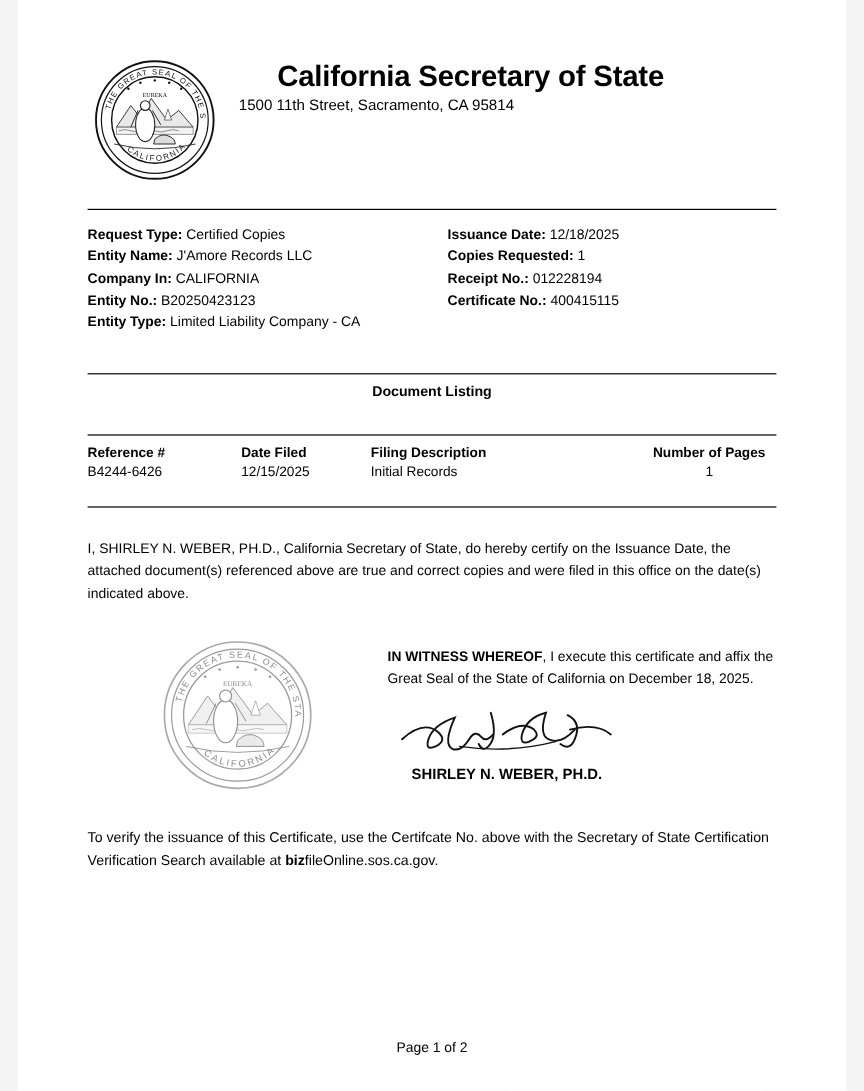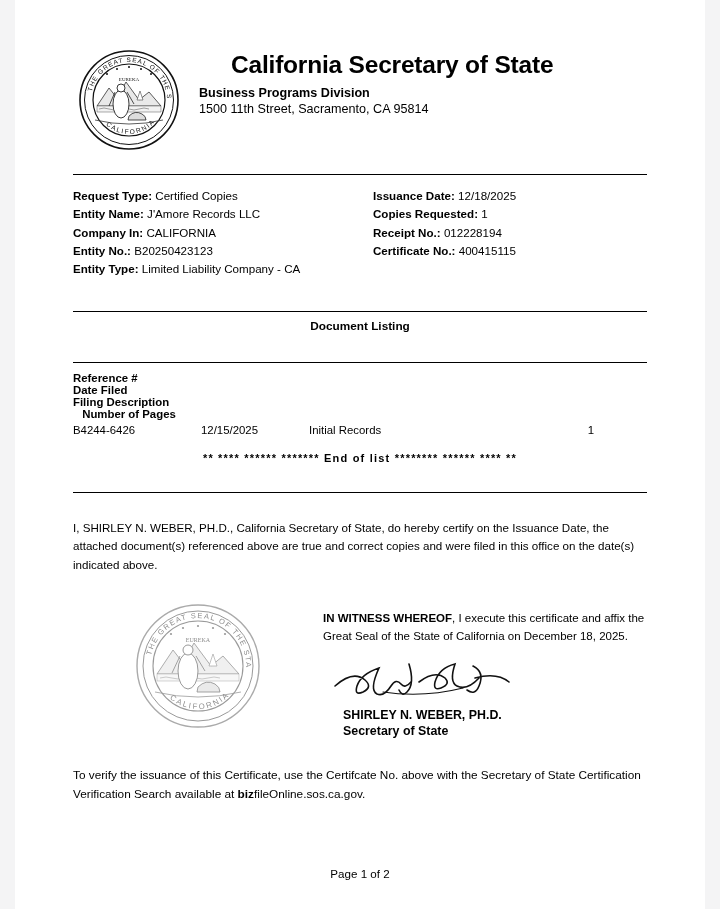--- a/index.html
+++ b/index.html
@@ -94,21 +94,20 @@
     padding: 7px 0 7px 0;
   }
   .listing-head,
   .listing-row {
     display: flex;
     font-size: 11.4px;
   }
   .listing-head {
     font-weight: bold;
     padding-top: 9px;
-    flex-direction: column;
   }
   .listing-row {
     padding-top: 4px;
   }
   .c-ref   { width: 128px; }
   .c-date  { width: 108px; }
   .c-desc  { flex: 1; }
   .c-pages { width: 112px; text-align: center; }
   .endoflist {
     text-align: center;
@@ -223,21 +222,20 @@
           <circle cx="30" cy="26" r="1"></circle>
             <circle cx="40" cy="21" r="1"></circle>
           <circle cx="52" cy="19" r="1"></circle>
             <circle cx="64" cy="21" r="1"></circle>
           <circle cx="74" cy="26" r="1"></circle>
         </g>
       </svg>
     </div>
     <div class="header-text">
       <div class="agency-title">California Secretary of State</div>
-      <div class="division">Business Programs Division</div>
       <div class="address">1500 11th Street, Sacramento, CA 95814</div>
     </div>
   </div>
 
   <div class="rule"></div>
 
   <div class="meta">
     <div class="meta-col">
       <div class="meta-row">
         <span class="meta-label">Request Type:</span>
@@ -292,21 +290,20 @@
     <div class="c-pages">Number of Pages</div>
   </div>
 
   <div class="listing-row">
     <div class="c-ref">B4244-6426</div>
     <div class="c-date">12/15/2025</div>
     <div class="c-desc">Initial Records</div>
     <div class="c-pages">1</div>
   </div>
 
-  <div class="endoflist">**  ****  ******  *******   End of list   ********  ******   ****   **</div>
   <div class="rule"></div>
 
   <div class="certify">I, SHIRLEY N. WEBER, PH.D., California Secretary of State, do hereby certify on the Issuance Date, the attached document(s) referenced above are true and correct copies and were filed in this office on the date(s) indicated above.</div>
 
   <div class="witness">
     <div class="witness-seal">
       <svg width="130" height="130" viewBox="0 0 130 130">
         <circle cx="65" cy="65" r="61" fill="#fff" stroke="#aaa" stroke-width="1.4"></circle>
         <circle cx="65" cy="65" r="55" fill="#fff" stroke="#9a9a9a" stroke-width="1"></circle>
         <circle cx="65" cy="65" r="45" fill="#fff" stroke="#9a9a9a" stroke-width="1.1"></circle>
@@ -347,21 +344,20 @@
         <svg width="230" height="62" viewBox="0 0 230 62">
           <path d="M12 40 q18 -16 30 -6 q8 7 -2 12 q-9 4 -6 -6 q4 -12 22 -18 q-10 22 -2 26 q7 3 14 -8 q5 -8 10 -2 q4 5 10 -2" fill="none" stroke="#111" stroke-width="1.6" stroke-linecap="round"></path>
           <path d="M86 18 q6 20 -2 28 q-5 5 -8 -2" fill="none" stroke="#111" stroke-width="1.6" stroke-linecap="round"></path>
           <path d="M96 36 q16 -12 26 -4 q6 6 -4 10 q-8 3 -6 -6 q4 -14 20 -18 q-6 18 2 22 q10 5 22 -8" fill="none" stroke="#111" stroke-width="1.6" stroke-linecap="round"></path>
           <path d="M150 20 q12 6 6 20 q-4 10 -12 4" fill="none" stroke="#111" stroke-width="1.6" stroke-linecap="round"></path>
           <path d="M152 32 q22 -6 34 4" fill="none" stroke="#111" stroke-width="1.6" stroke-linecap="round"></path>
           <path d="M60 46 q40 6 80 -4" fill="none" stroke="#111" stroke-width="1.2" stroke-linecap="round"></path>
         </svg>
       </div>
       <div class="signer">SHIRLEY N. WEBER, PH.D.</div>
-      <div class="signer-title">Secretary of State</div>
     </div>
   </div>
 
   <div class="verify">
     <span>To verify the issuance of this Certificate, use the Certifcate No. above with the Secretary of State Certification Verification Search available at </span><span class="link"><b>biz</b><span>fileOnline.sos.ca.gov</span></span><span>.</span>
   </div>
 
   <div class="footer">
     <span>Page 1 of 2</span>
   </div>

